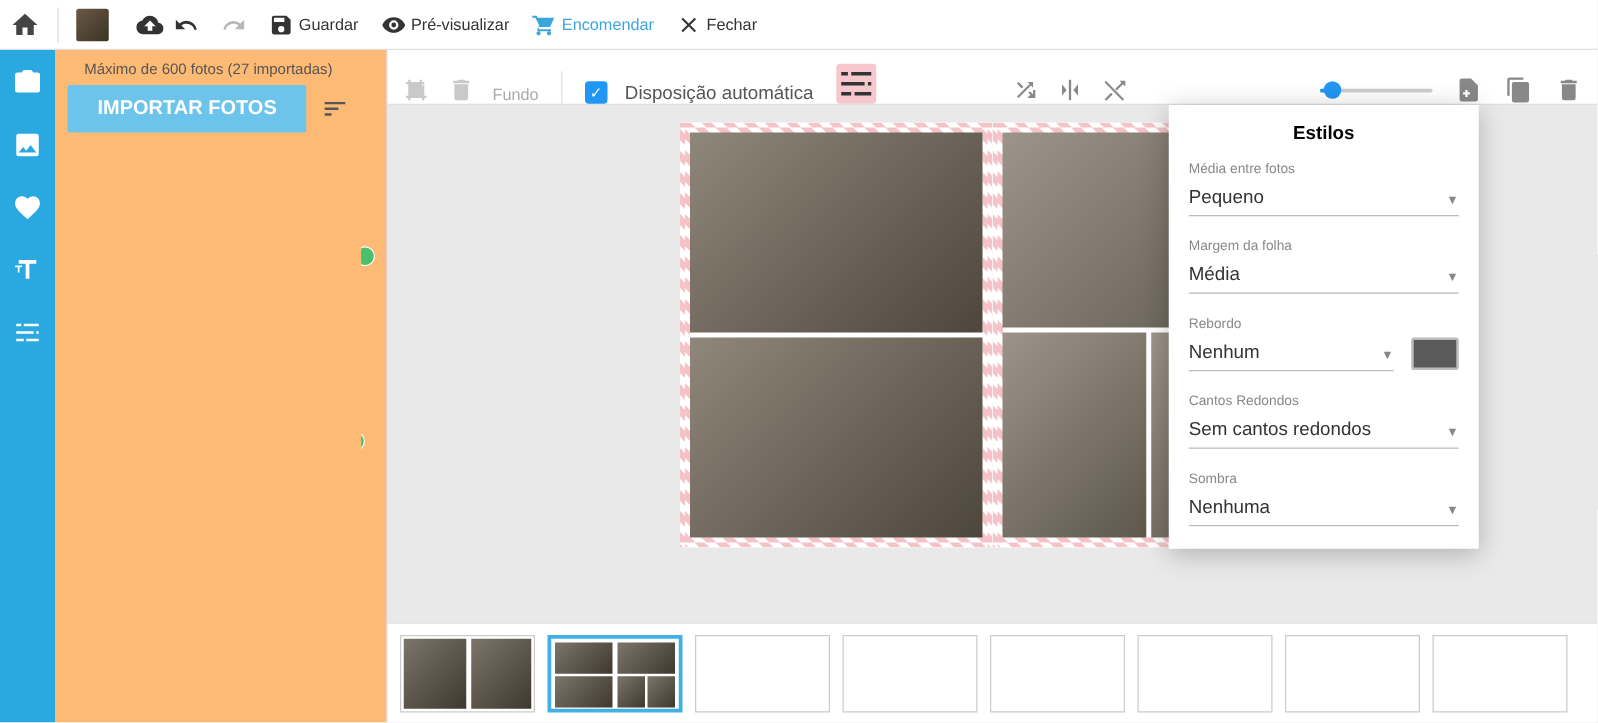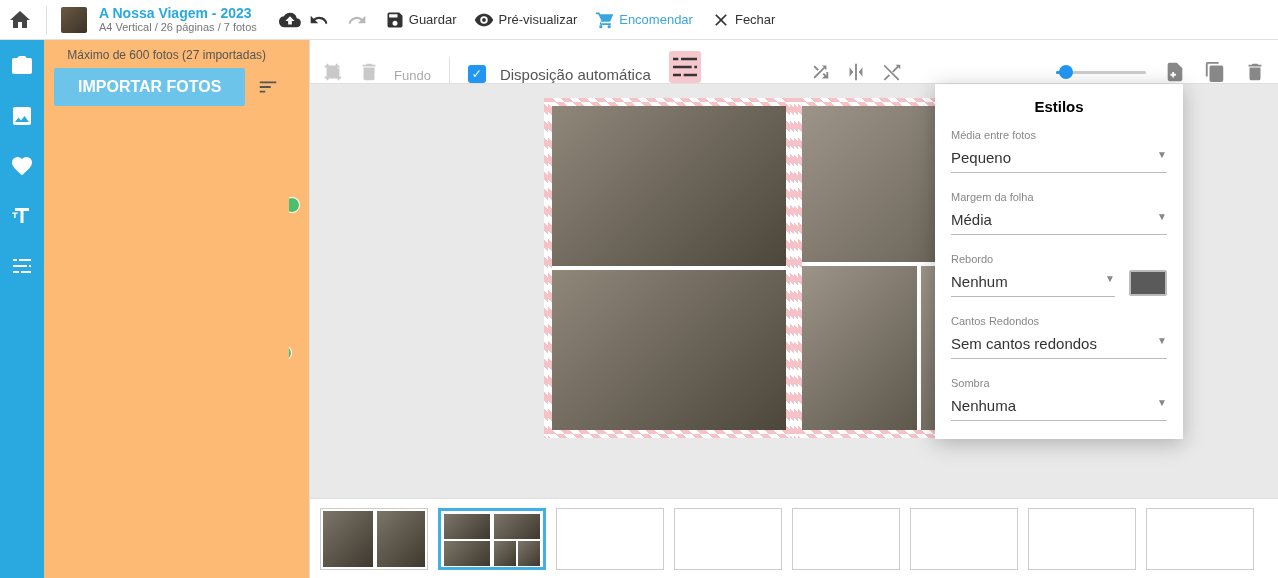--- a/index.html
+++ b/index.html
@@ -62,21 +62,21 @@
      repeating-linear-gradient(45deg,#f5c2c7 0 6px,#fff 6px 12px); padding:4px;
      -webkit-mask: linear-gradient(#000 0 0) content-box, linear-gradient(#000 0 0);
      -webkit-mask-composite: xor; mask-composite: exclude; pointer-events:none;}
   .rp{ background:linear-gradient(135deg,#9d9489,#5d574c); position:absolute;}
   .lp{ background:linear-gradient(135deg,#8f877a,#4d463b); position:absolute;}
   
   .popup{ position:absolute; left:625px; top:44px; width:248px; background:#fff; box-shadow:0 4px 20px rgba(0,0,0,.25); z-index:10; padding:14px 16px 18px;}
   .popup h3{ text-align:center; font-size:15px; font-weight:bold; margin-bottom:14px;}
   .fld{ margin-bottom:18px;}
   .fld label{ font-size:11px; color:#888; display:block; margin-bottom:4px;}
-  .sel{ display:flex; justify-content:space-between; align-items:flex-start; border-bottom:1px solid #bbb; padding:4px 0 6px; font-size:15px; color:#333;}
+  .sel{ display:flex; justify-content:space-between; align-items:flex-end; border-bottom:1px solid #bbb; padding:4px 0 6px; font-size:15px; color:#333;}
   .sel .arrow{ color:#888; font-size:10px;}
   .sel-row{ display:flex; align-items:center; gap:14px;}
   .sel-row .sel{ flex:1;}
   .color-box{ width:38px;height:26px;background:#5a5a5a;border:2px solid #bbb;border-radius:2px;}
   
   .strip{ height:80px; background:#fff; border-top:1px solid #ddd; display:flex; align-items:center; padding:6px 10px; gap:10px; overflow:hidden;}
   .sp{ width:108px; height:62px; background:#fff; border:1px solid #ccc; position:relative; flex-shrink:0;}
   .sp.sel{ border:3px solid #41b0e6;}
   .sp .mini{ position:absolute; background:linear-gradient(135deg,#7c7569,#3e382e);}
 
@@ -86,24 +86,20 @@
 <body>
 
 <div class="topbar">
   <div class="home">
     <svg viewBox="0 0 24 24" fill="currentColor">
         <path d="M10 20v-6h4v6h5v-8h3L12 3 2 12h3v8z"></path>
       </svg>
   </div>
   <div class="vpipe"></div>
   <div class="thumb-mini"></div>
-  <div class="proj">
-    <div class="proj-title">A Nossa Viagem - 2023</div>
-    <div class="proj-sub">A4 Vertical / 26 páginas / 7 fotos</div>
-  </div>
   <div class="cloud" style="width:22px;height:22px;">
     <svg viewBox="0 0 24 24" fill="currentColor">
         <path d="M19.35 10.04A7.49 7.49 0 0 0 12 4a7.5 7.5 0 0 0-6.65 4.04A5.994 5.994 0 0 0 0 14a6 6 0 0 0 6 6h13a5 5 0 0 0 .35-9.96zM14 13v4h-4v-4H7l5-5 5 5h-3z"></path>
       </svg>
   </div>
   <div class="top-actions">
     <div class="ta" title="undo">
       <span class="ic">
           <svg viewBox="0 0 24 24" fill="currentColor">
             <path d="M12.5 8c-2.65 0-5.05 1-6.9 2.6L2 7v9h9l-3.62-3.62A8 8 0 0 1 20 17l2-1a10 10 0 0 0-9.5-8z"></path>

